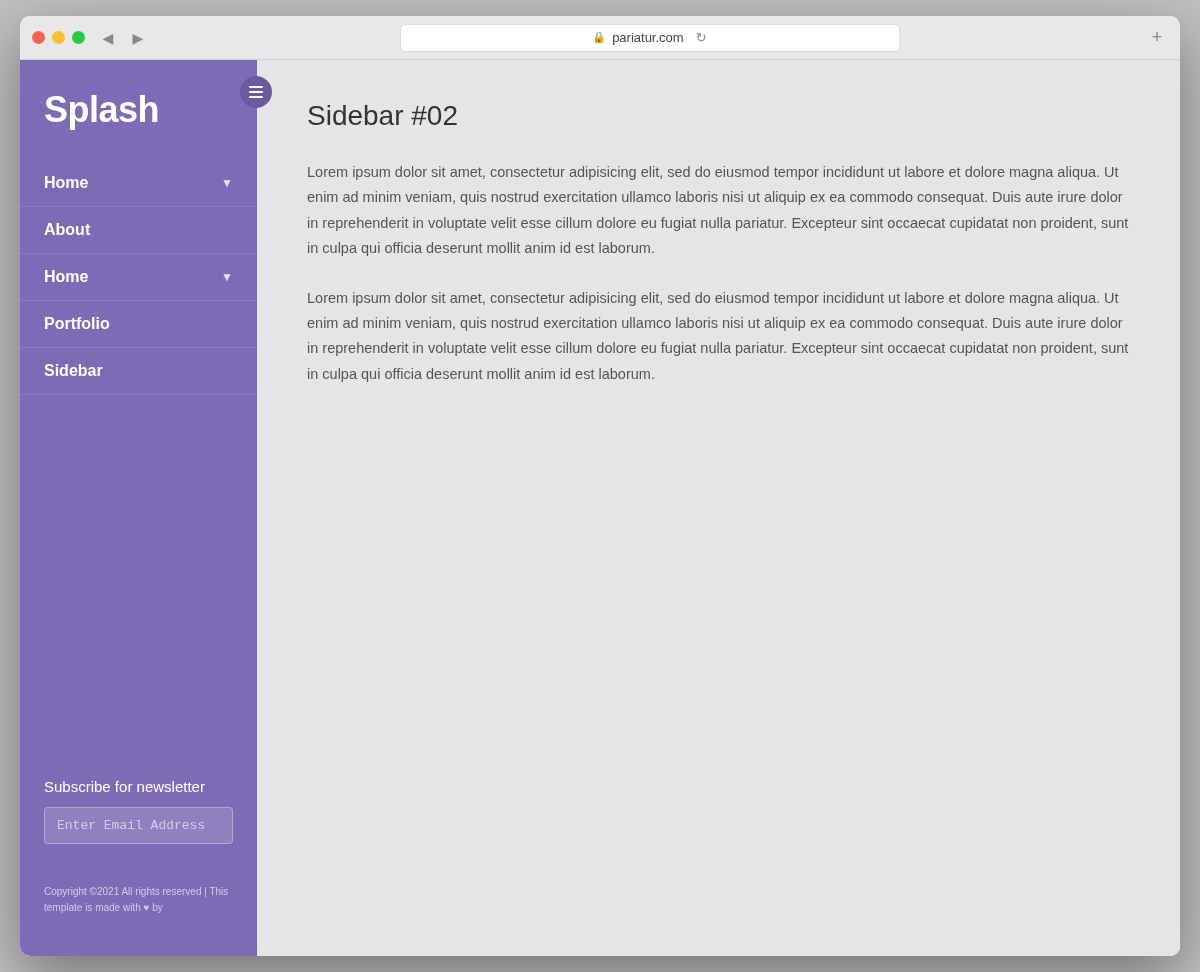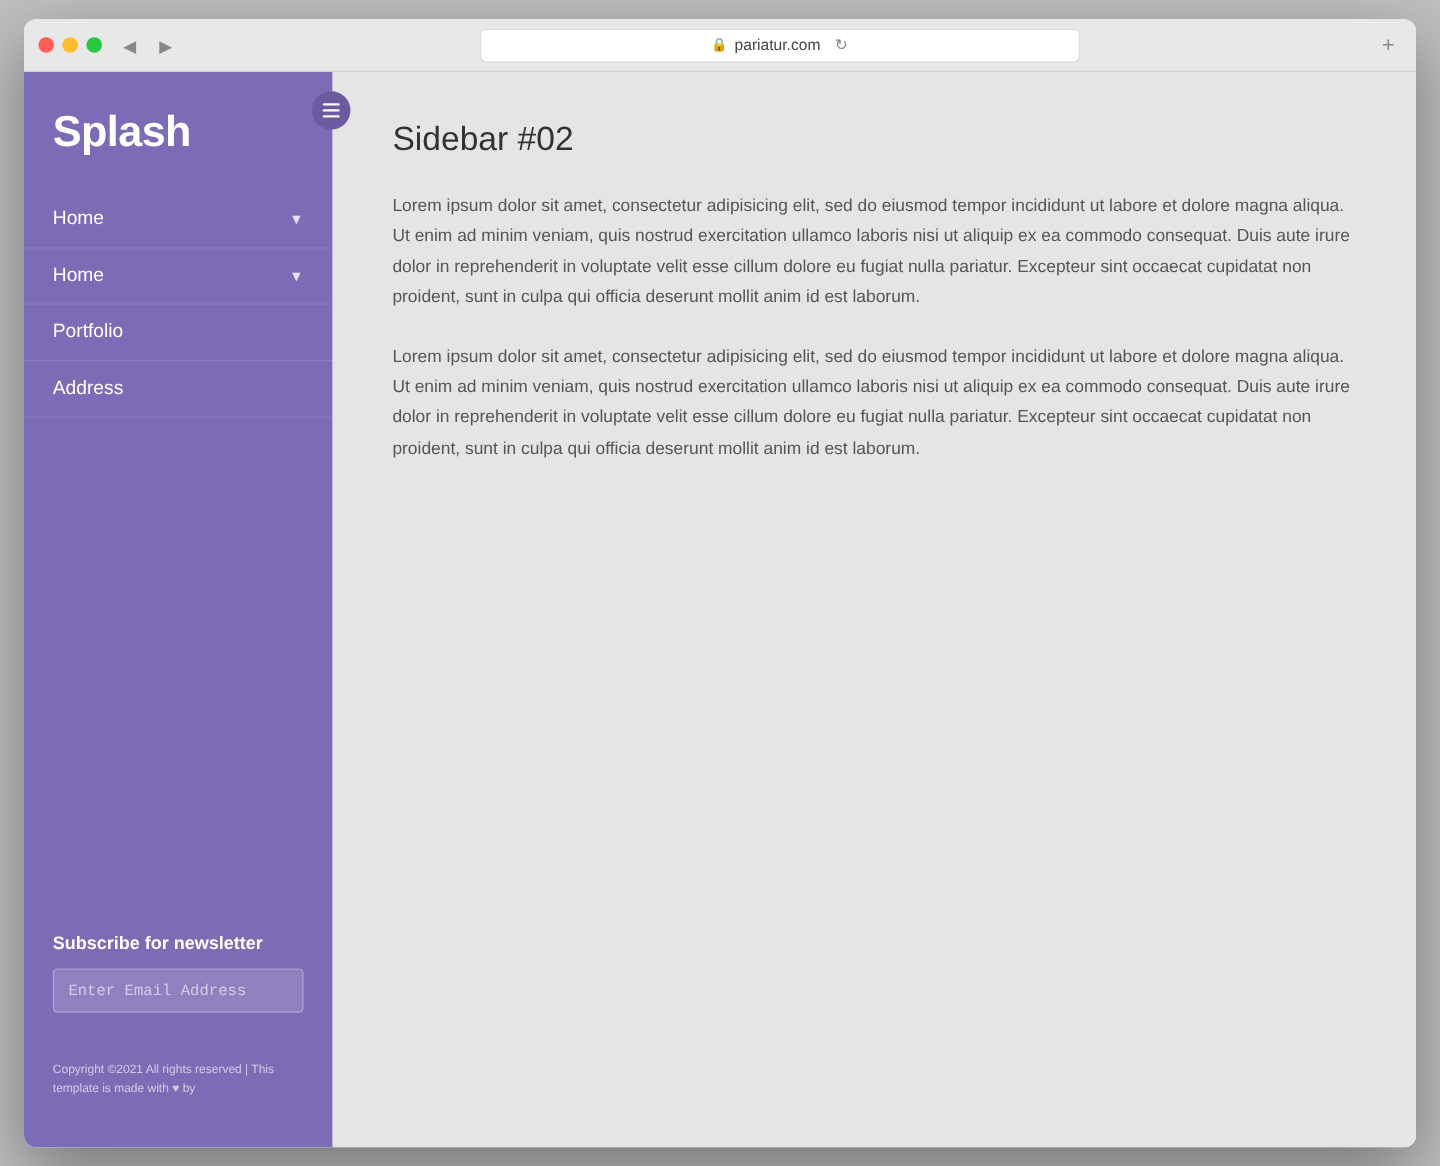--- a/index.html
+++ b/index.html
@@ -105,21 +105,21 @@
 
     
     .page-content {
       display: flex;
       flex: 1;
       background: white;
     }
 
     
     .sidebar {
-      width: 257px;
+      width: 237px;
       background: #7c6bb5;
       flex-shrink: 0;
       display: flex;
       flex-direction: column;
       padding: 20px 0;
       position: relative;
     }
 
     .menu-toggle {
       position: absolute;
@@ -166,39 +166,39 @@
       flex: 1;
     }
 
     .nav-item {
       display: flex;
       align-items: center;
       justify-content: space-between;
       padding: 14px 24px;
       color: white;
       font-size: 16px;
-      font-weight: 400;
+      font-weight: 700;
       cursor: pointer;
       border-bottom: 1px solid rgba(255,255,255,0.1);
       text-decoration: none;
     }
 
     .nav-item .arrow {
       font-size: 12px;
       opacity: 0.8;
     }
 
     .sidebar-newsletter {
       padding: 24px 24px 20px 24px;
     }
 
     .newsletter-title {
       color: white;
       font-size: 15px;
-      font-weight: 700;
+      font-weight: 400;
       margin-bottom: 12px;
     }
 
     .newsletter-input {
       width: 100%;
       padding: 10px 12px;
       background: rgba(255,255,255,0.15);
       border: 1px solid rgba(255,255,255,0.3);
       border-radius: 4px;
       color: white;
@@ -277,28 +277,31 @@
       <div class="sidebar-logo">
         <div class="sidebar-logo-text">Splash</div>
       </div>
 
       <nav class="sidebar-nav">
         <a class="nav-item">
           <span>Home</span>
           <span class="arrow">▼</span>
         </a>
         <a class="nav-item">
+          <span>About</span>
+        </a>
+        <a class="nav-item">
           <span>Home</span>
           <span class="arrow">▼</span>
         </a>
         <a class="nav-item">
           <span>Portfolio</span>
         </a>
         <a class="nav-item">
-          <span>Address</span>
+          <span>Sidebar</span>
         </a>
       </nav>
 
       <div class="sidebar-newsletter">
         <div class="newsletter-title">Subscribe for newsletter</div>
         <input class="newsletter-input" type="email" placeholder="Enter Email Address" style="">
       </div>
 
       <div class="sidebar-footer">
         <span>Copyright ©2021 All rights reserved | This template is made with ♥ by</span>

